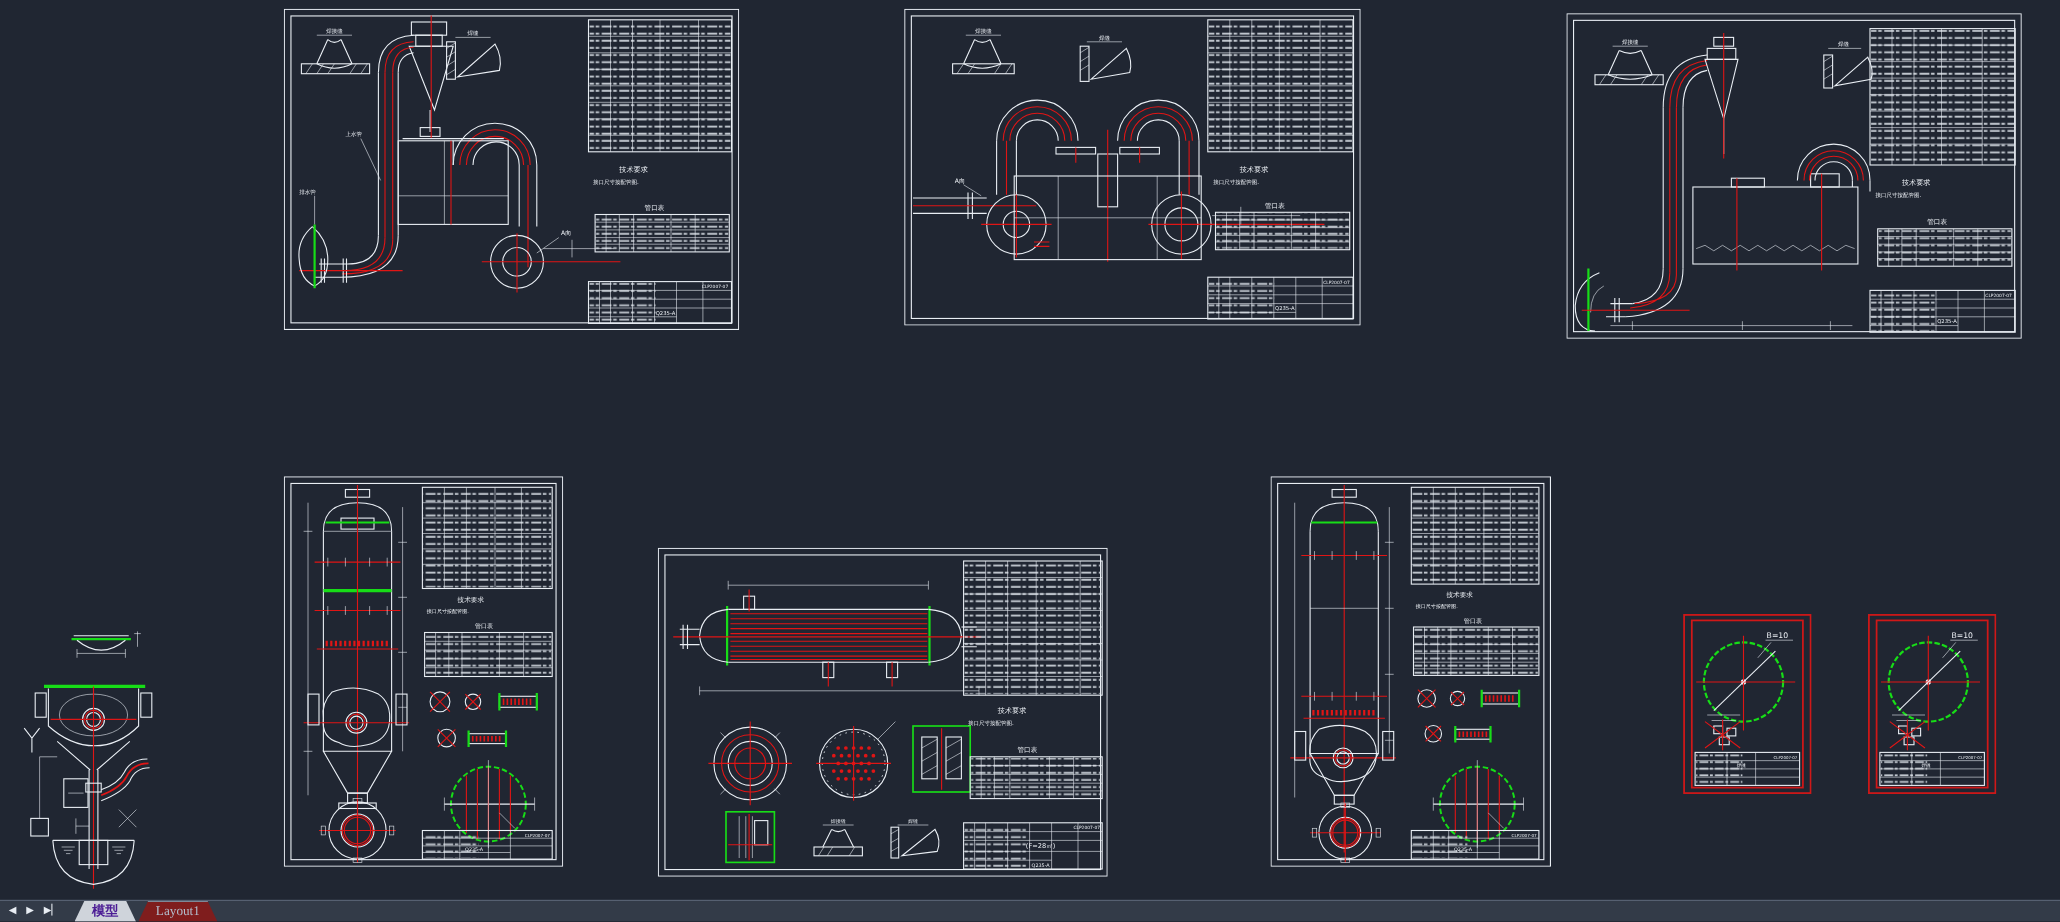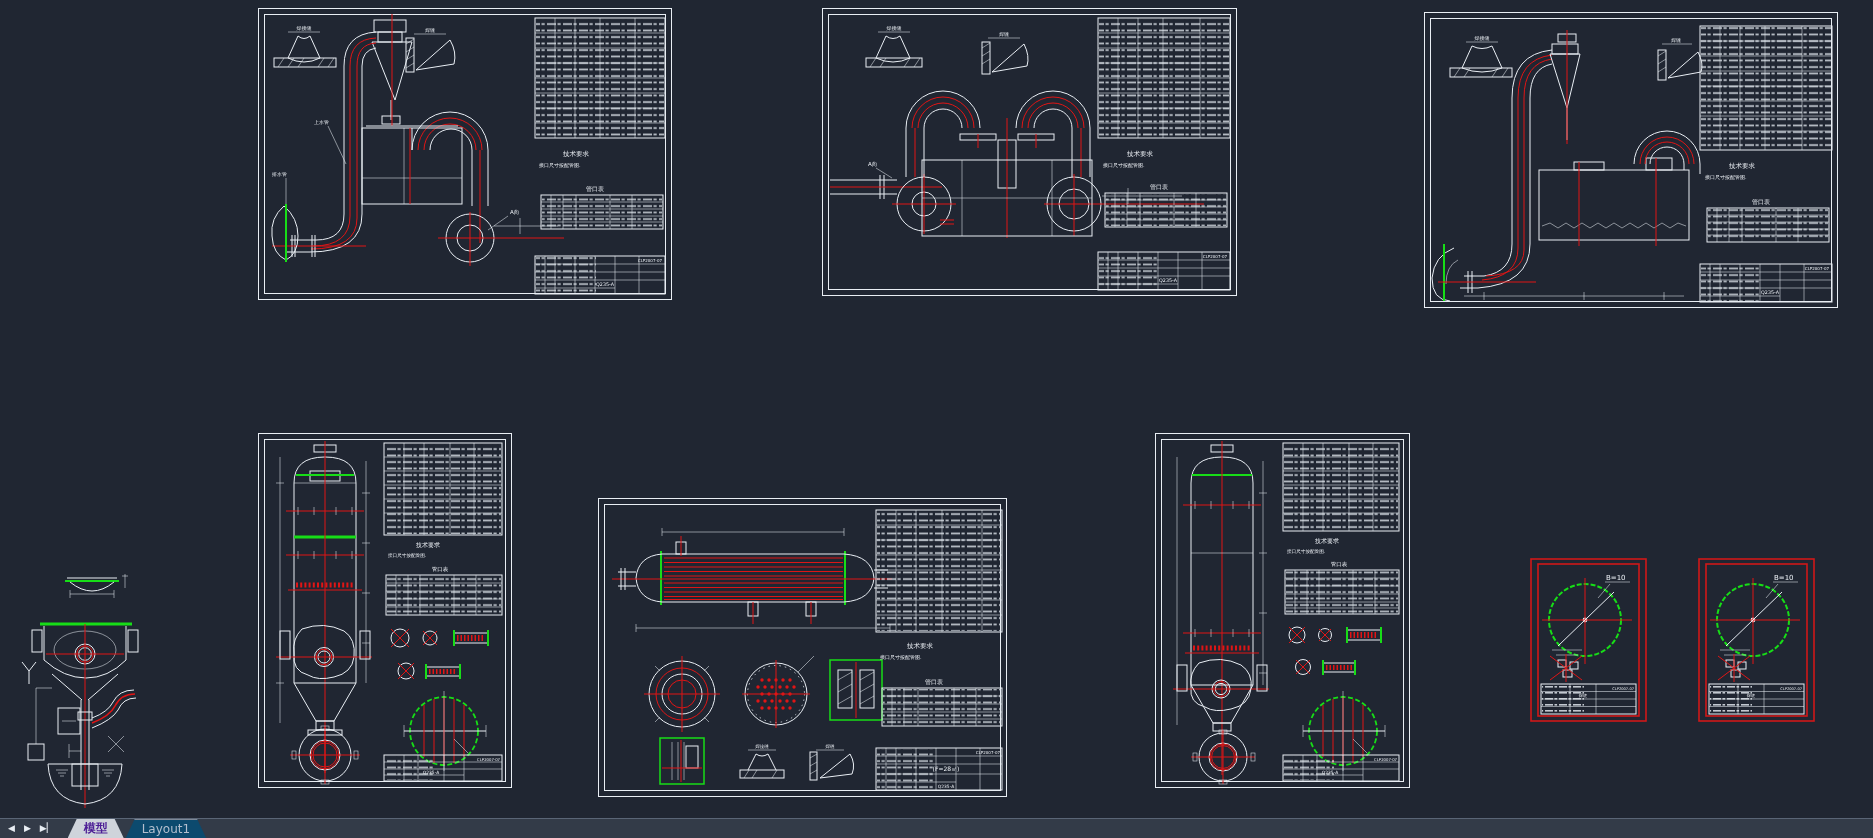--- a/index.html
+++ b/index.html
@@ -19,21 +19,21 @@
   .txt{fill:#eef2f7;}
   
   #tabbar{position:absolute;left:0;top:818px;width:1873px;height:20px;
           background:#333b48;border-top:1px solid #5a6576;box-sizing:border-box;
           display:flex;align-items:stretch;}
   .navarrows{display:flex;align-items:center;gap:9px;padding:0 10px 0 8px;color:#e8edf3;font-size:9px;}
   .navarrows span{cursor:default;line-height:1;}
   .tab{display:flex;align-items:center;padding:0 16px;font-size:12px;
        clip-path:polygon(9px 0,calc(100% - 9px) 0,100% 100%,0 100%);height:100%;}
   .tab.active{background:#cfd4db;color:#4c1d95;font-weight:bold;margin-left:4px;}
-  .tab.inactive{background:#0c4a6e;color:#b3bfce;margin-left:2px;box-shadow:inset 0 1px 0 #7e8897;}
+  .tab.inactive{background:#7f1d1d;color:#b3bfce;margin-left:2px;box-shadow:inset 0 1px 0 #7e8897;font-family:Liberation Serif, serif;}
 </style>
 </head>
 <body>
 
 <div id="stage">
 <div id="canvas">
 
   <div class="sheet" style="left:258px;top:8px">
   <svg width="414" height="292" viewBox="0 0 414 292">
     <defs>

